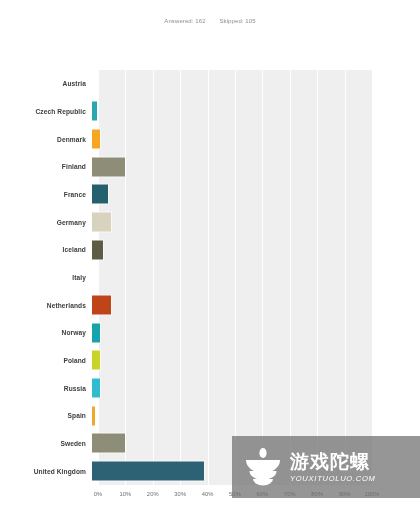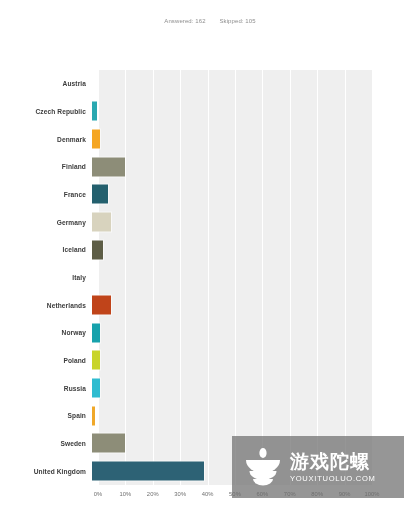--- a/index.html
+++ b/index.html
@@ -137,21 +137,21 @@
     transform: translateX(-50%);
     white-space: nowrap;
     letter-spacing: 0.1px;
   }
 
   
   .watermark {
     position: absolute;
     left: 232px;
     top: 436px;
-    width: 172px;
+    width: 188px;
     height: 62px;
     background: rgba(110,110,110,0.72);
     display: flex;
     align-items: center;
     padding-left: 12px;
     box-sizing: border-box;
   }
   .wm-logo {
     width: 38px;
     height: 40px;
@@ -167,20 +167,21 @@
     font-weight: bold;
     letter-spacing: 1px;
     line-height: 1;
     font-family: "DejaVu Sans", sans-serif;
   }
   .wm-en {
     font-size: 7.6px;
     letter-spacing: 0.7px;
     margin-top: 3px;
     font-family: "Liberation Sans", sans-serif;
+    font-style: italic;
   }
 </style>
 </head>
 <body>
 
 <div class="survey-card">
 
   <div class="chart-header">
     <div class="response-stats">
       <span class="stat">Answered: 162</span>

